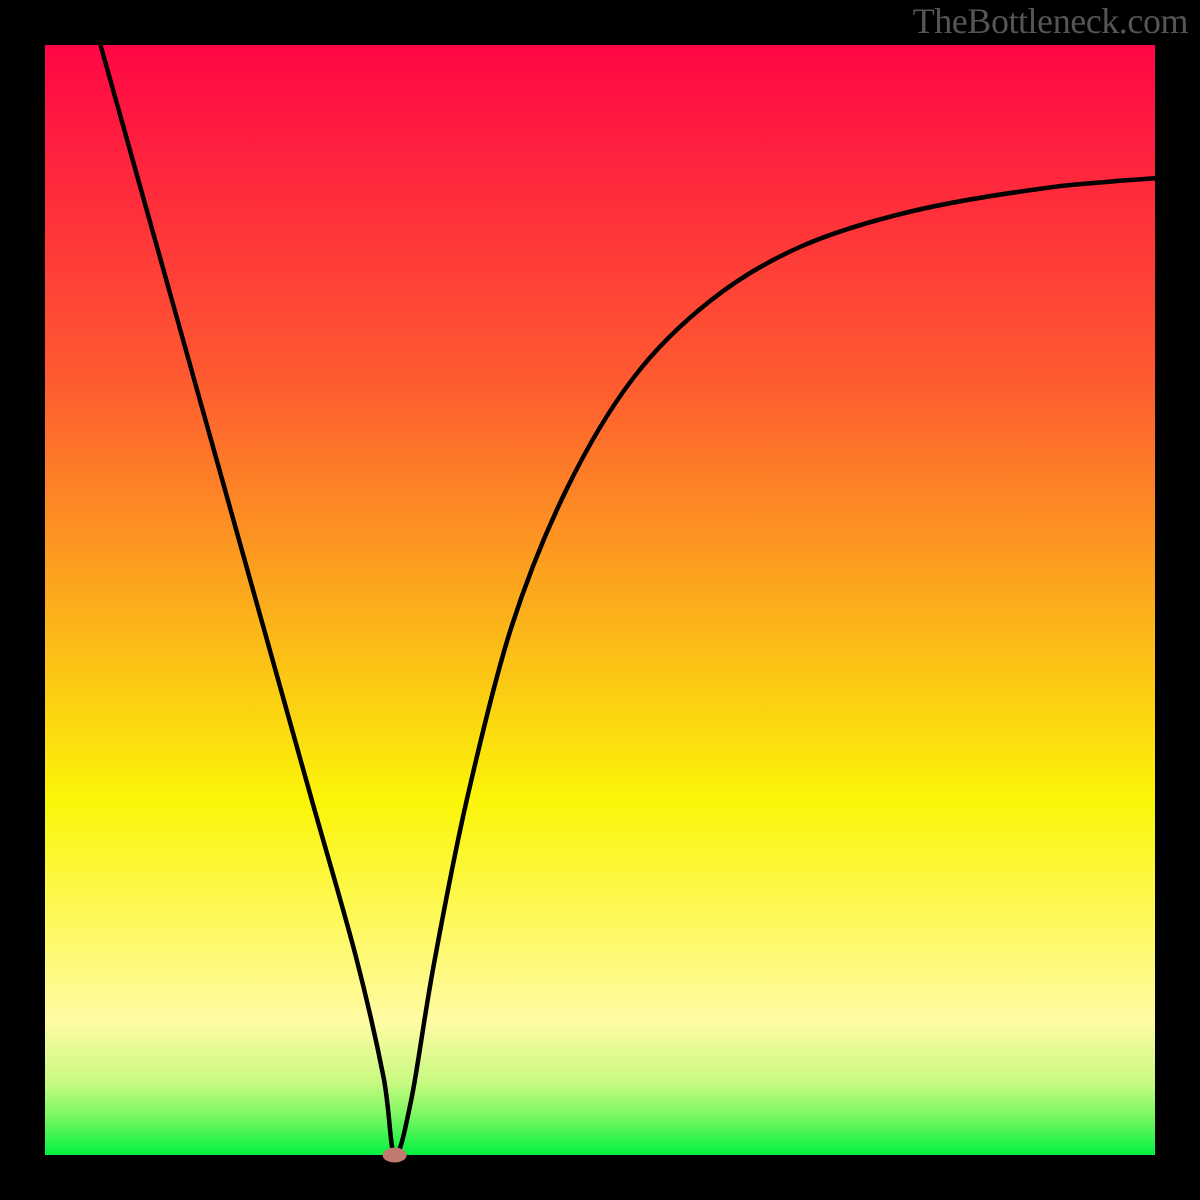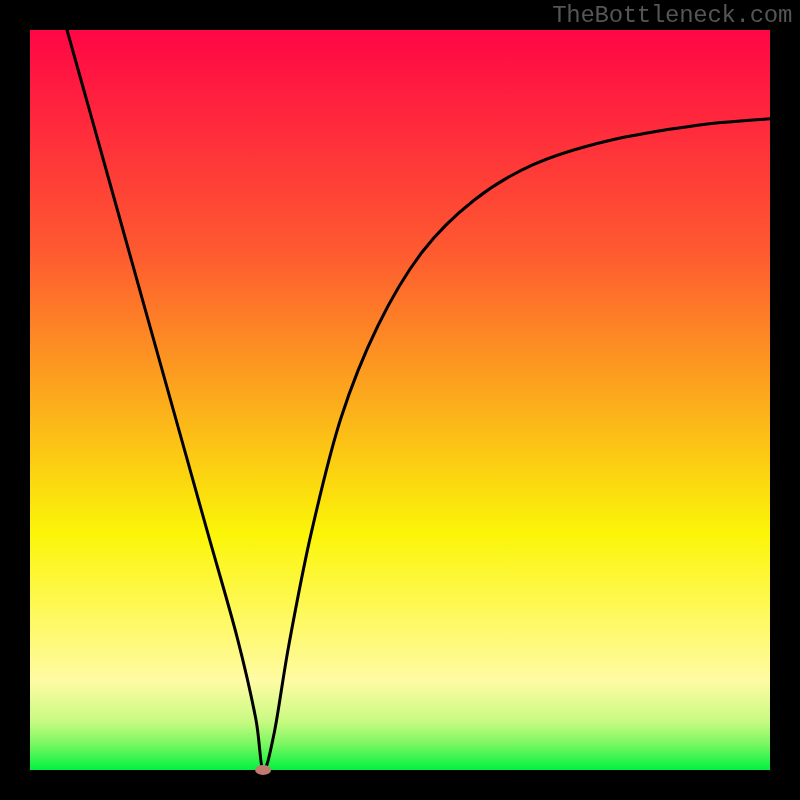--- a/index.html
+++ b/index.html
@@ -15,21 +15,21 @@
     height: 800px;
     position: relative;
   }
   svg {
     display: block;
   }
   .watermark {
     position: absolute;
     top: 2px;
     right: 8px;
-    font-family: Liberation Mono, monospace;
+    font-family: Liberation Serif, serif;
     font-size: 24px;
     color: #555555;
     z-index: 10;
     letter-spacing: -0.3px;
   }
 </style>
 </head>
 <body>
 
 <div class="chart-container">

